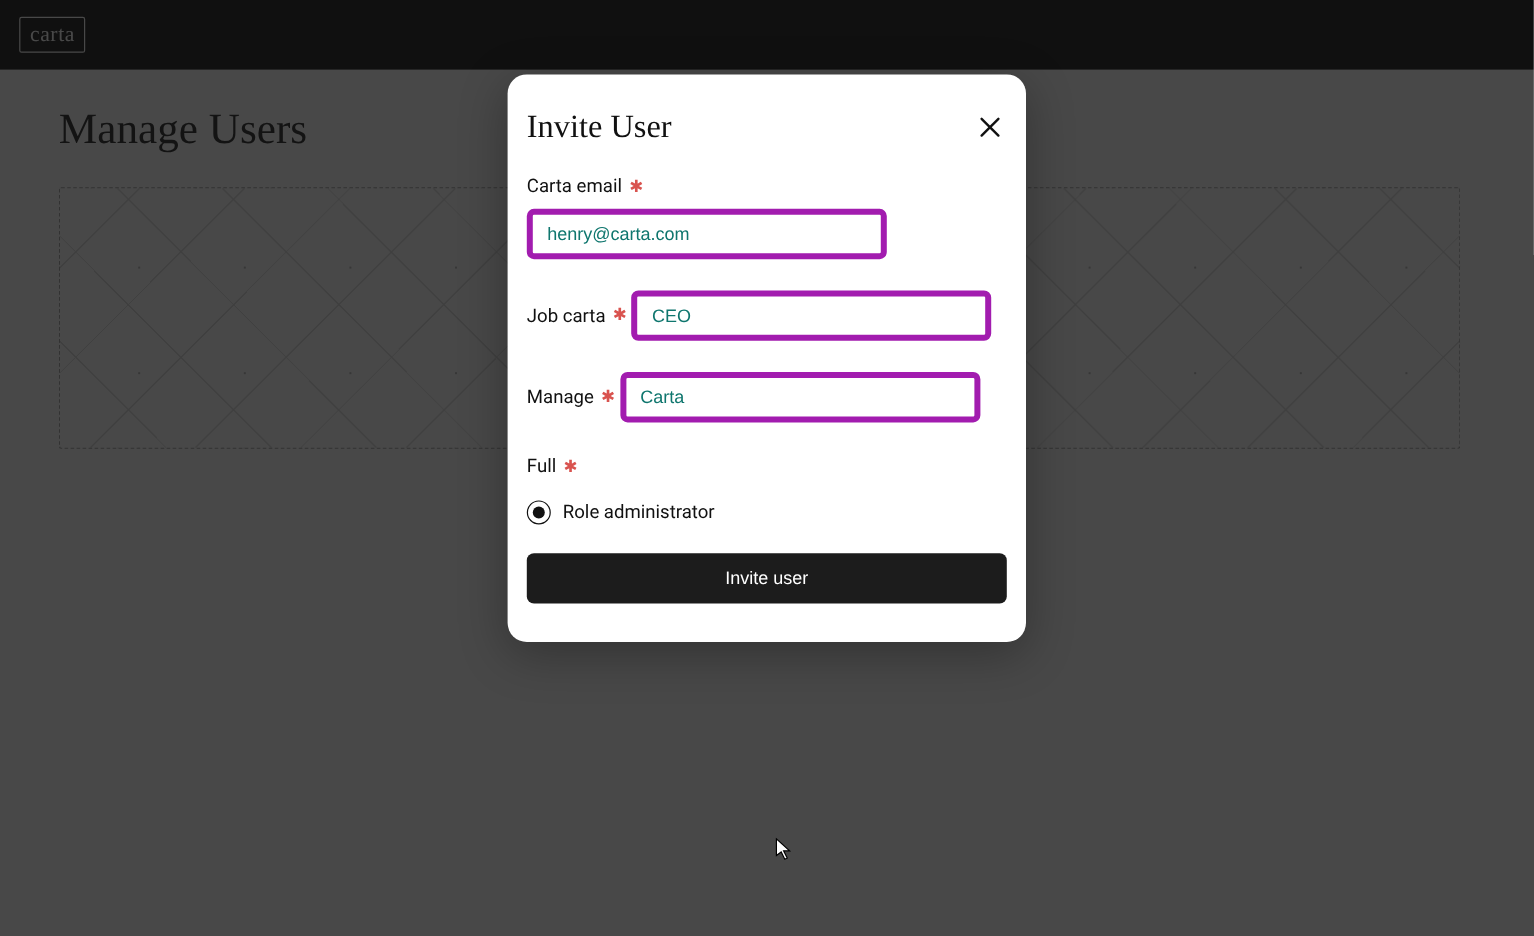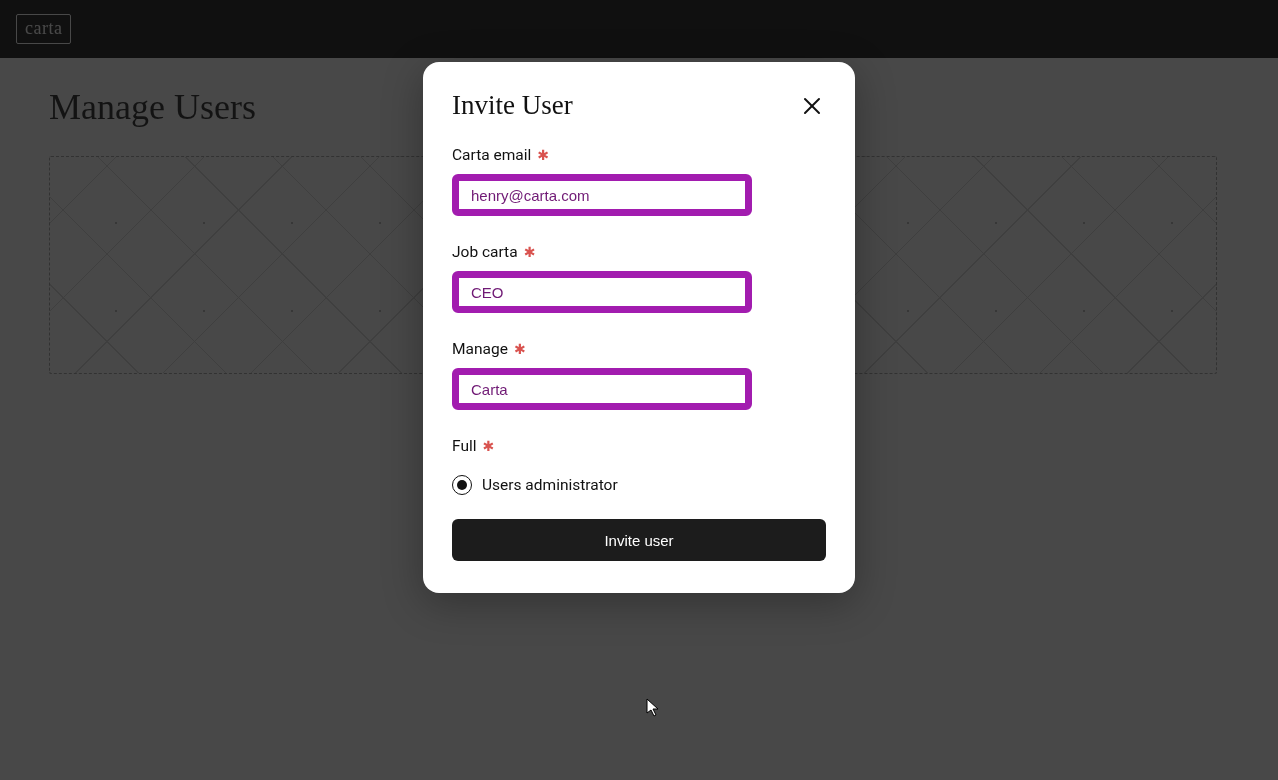--- a/index.html
+++ b/index.html
@@ -57,21 +57,21 @@
     display: flex;
     justify-content: center;
     align-items: flex-start;
     padding-top: 62px;
   }
 
   .modal {
     width: 432px;
     background: #fff;
     border-radius: 16px;
-    padding: 28px 29px 32px;
+    padding: 28px 16px 32px;
     box-shadow: 0 10px 40px rgba(0,0,0,0.3);
   }
   .modal-header {
     display: flex;
     justify-content: space-between;
     align-items: center;
     margin-bottom: 24px;
   }
   .modal-title {
     font-family: Georgia, "Times New Roman", serif;
@@ -95,25 +95,25 @@
     color: #111;
     display: inline-flex;
     align-items: center;
     gap: 6px;
     margin-bottom: 10px;
   }
   .req { color: #d9534f; font-size: 14px; }
   .text-input {
     width: 300px;
     height: 42px;
-    border: 7px solid #a21caf;
+    border: 5px solid #a21caf;
     border-radius: 6px;
     padding: 0 12px;
     font-size: 15px;
-    color: #701a75;
+    color: #0f766e;
     outline: none;
   }
 
   .radio-group { margin-top: 10px; }
   .radio-row {
     display: flex;
     align-items: center;
     gap: 10px;
     margin-bottom: 12px;
     cursor: pointer;
@@ -202,21 +202,21 @@
     <div class="field" style="margin-bottom:18px">
       <div class="field-label">
         <span>Full</span>
         <span class="req">✱</span>
       </div>
       <div class="radio-group">
         <div class="radio-row">
           <span class="radio-outer selected">
               <span class="radio-inner"></span>
             </span>
-          <span class="radio-label">Users administrator</span>
+          <span class="radio-label">Role administrator</span>
         </div>
       </div>
     </div>
 
     <button class="submit-btn">Invite user</button>
   </div>
 </div>
 
 <svg class="cursor" width="16" height="20" viewBox="0 0 16 20">
   <path d="M1 1 L1 15 L5 12 L8 18 L10 17 L7 11 L12 11 Z" fill="#fff" stroke="#000" stroke-width="1"></path>

